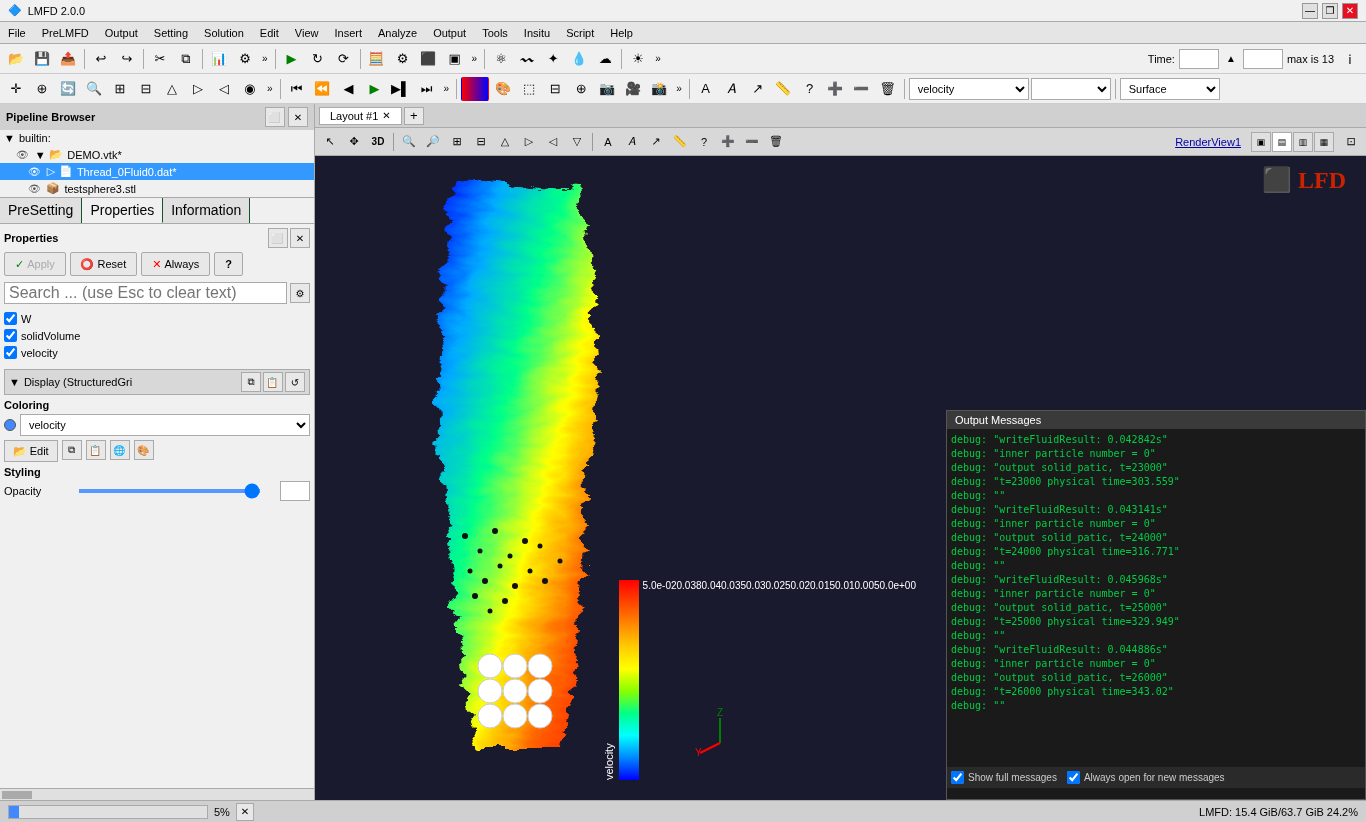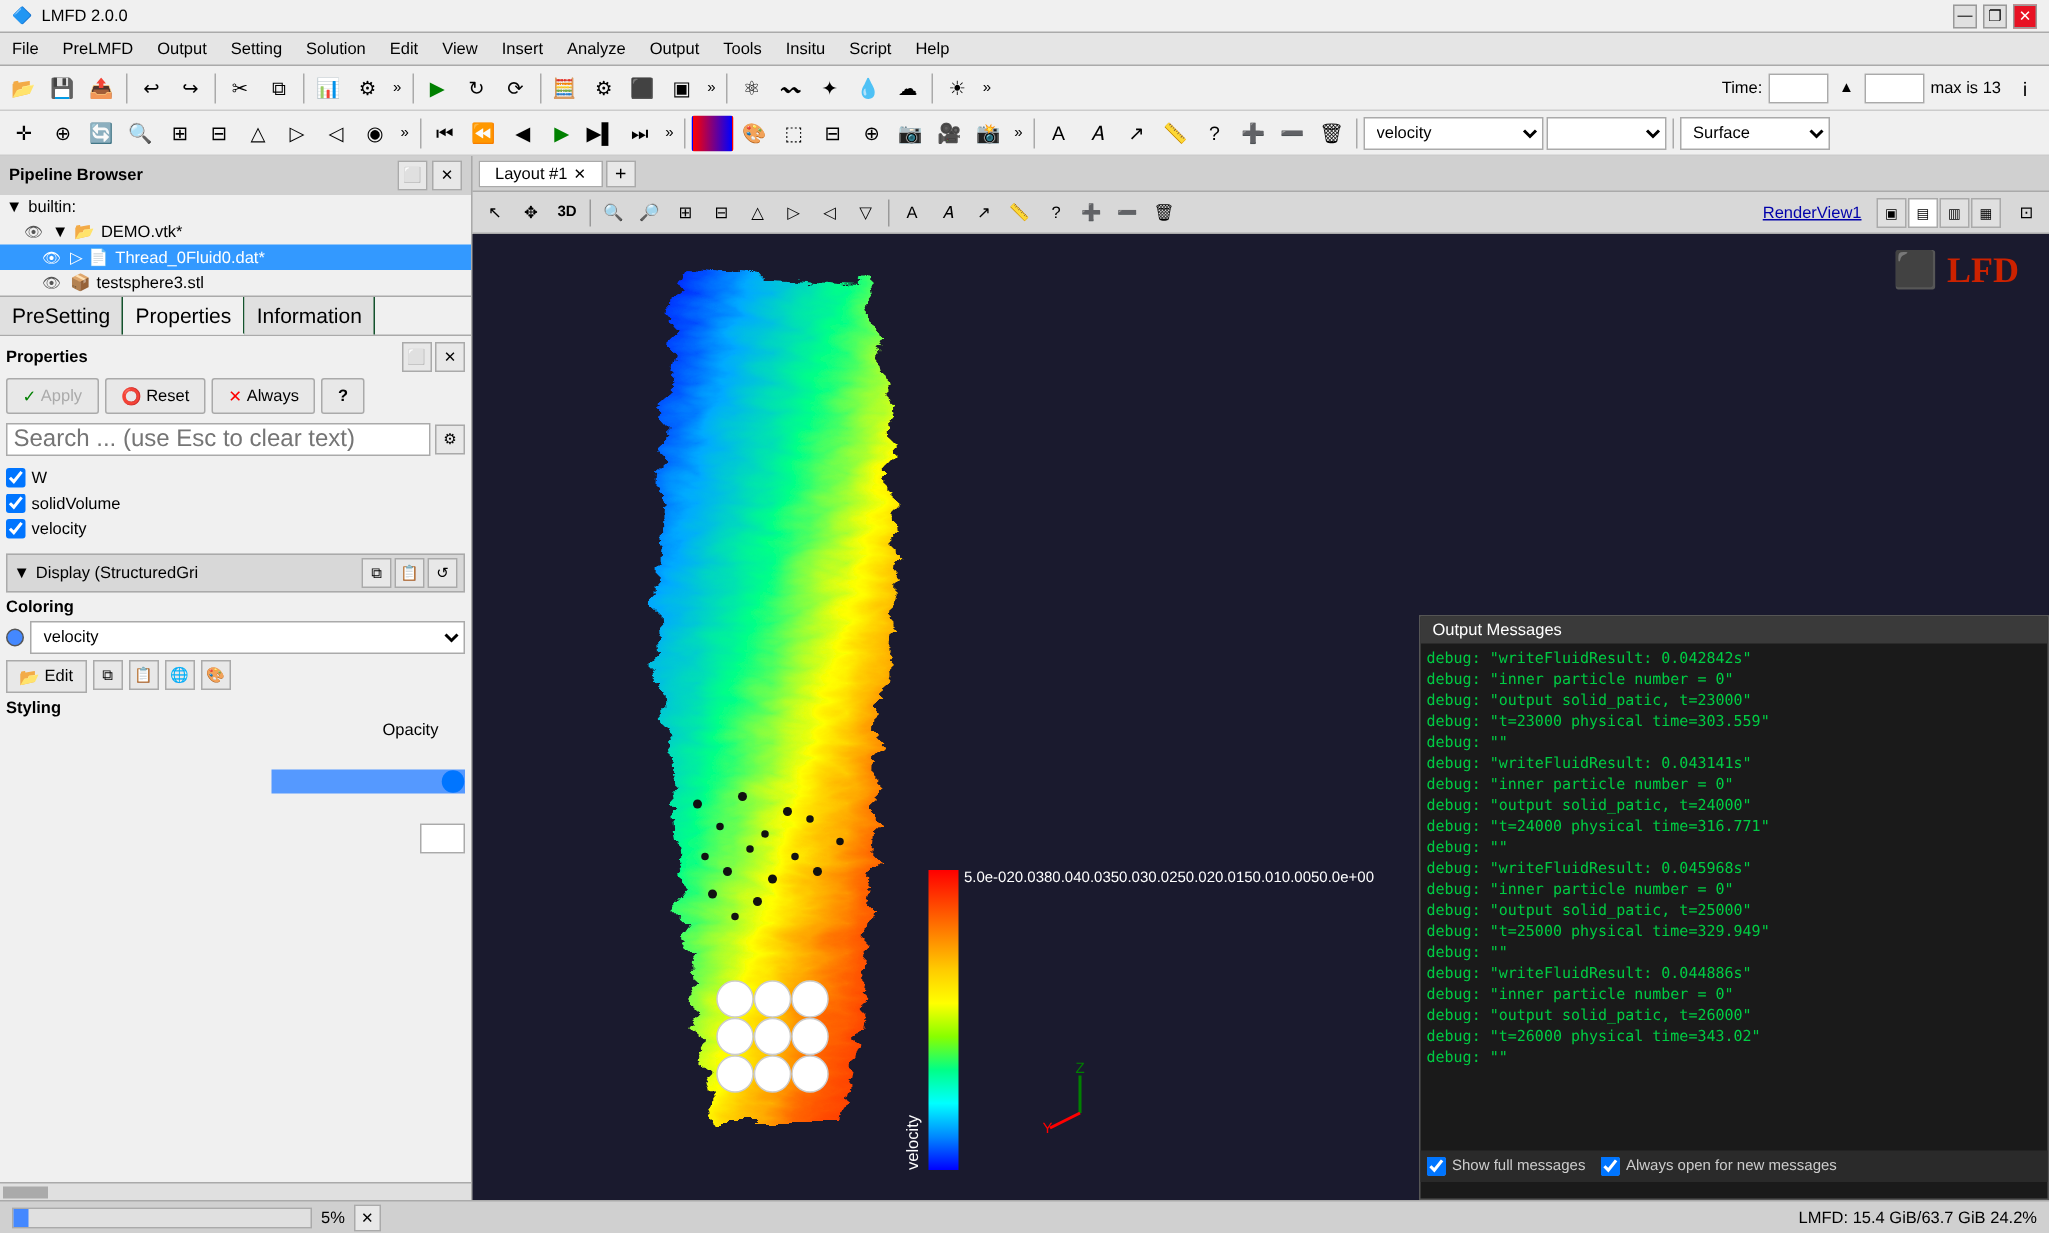--- a/index.html
+++ b/index.html
@@ -74,21 +74,21 @@
     .prop-label { width: 90px; color: #333; }
     
     
     .coloring-row { display: flex; align-items: center; gap: 4px; margin-bottom: 4px; }
     .color-dropdown { height: 22px; border: 1px solid #aaa; background: white; font-size: 11px; padding: 0 4px; flex: 1; }
     .color-swatch { width: 12px; height: 12px; border-radius: 50%; background: #4488ff; border: 1px solid #555; }
     
     .edit-btn { height: 22px; padding: 0 8px; border: 1px solid #aaa; background: #e8e8e8; cursor: pointer; font-size: 11px; display: flex; align-items: center; gap: 3px; }
     
     
-    .opacity-row { display: flex; align-items: flex-end; gap: 20px; font-size: 11px; flex-direction: column; }
+    .opacity-row { display: flex; align-items: center; gap: 20px; font-size: 11px; }
     .opacity-slider { flex: 1; height: 4px; -webkit-appearance: none; background: linear-gradient(to right, #5599ff 0%, #5599ff 100%); }
     
     
     .vert-scroll { width: 10px; background: #e0e0e0; border-left: 1px solid #aaa; }
     .horiz-scroll-area { height: 12px; background: #e0e0e0; border-top: 1px solid #aaa; display: flex; align-items: center; }
     
     
     #main-content { flex: 1; display: flex; flex-direction: column; background: #888; }
     
     

